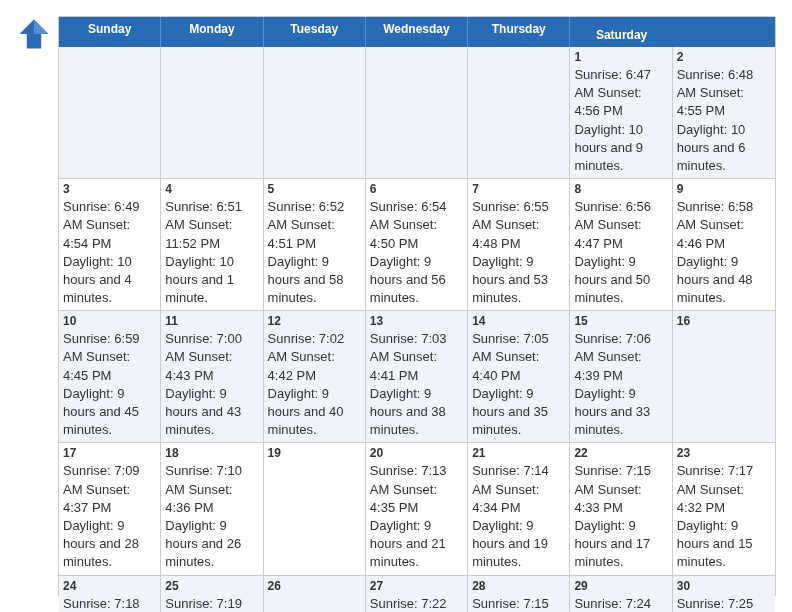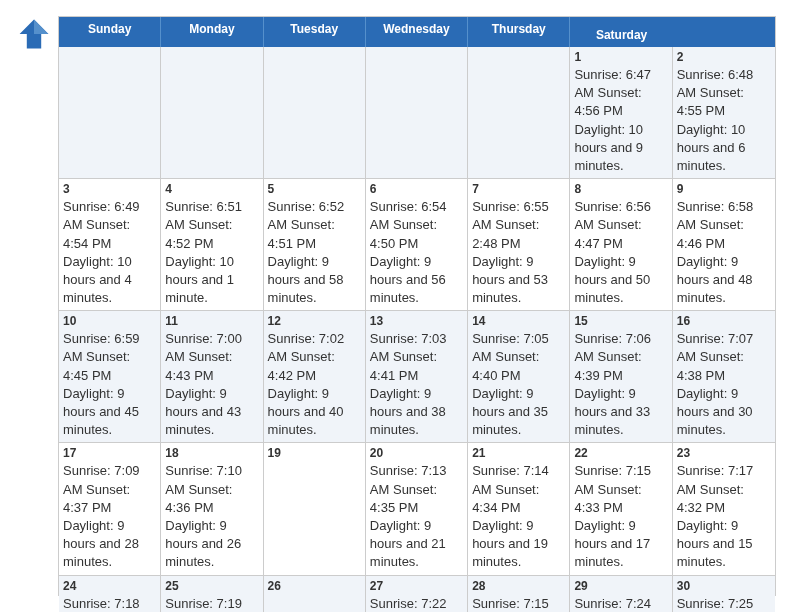--- a/index.html
+++ b/index.html
@@ -167,39 +167,39 @@
         <div class="cal-row">
           <div class="cal-cell">
             <div class="day-num">3</div>
             <div class="day-info">Sunrise: 6:49 AM
 Sunset: 4:54 PM
 Daylight: 10 hours and 4 minutes.</div>
           </div>
           <div class="cal-cell">
             <div class="day-num">4</div>
             <div class="day-info">Sunrise: 6:51 AM
-Sunset: 4:52 PM
+Sunset: 11:52 PM
 Daylight: 10 hours and 1 minute.</div>
           </div>
           <div class="cal-cell">
             <div class="day-num">5</div>
             <div class="day-info">Sunrise: 6:52 AM
 Sunset: 4:51 PM
 Daylight: 9 hours and 58 minutes.</div>
           </div>
           <div class="cal-cell">
             <div class="day-num">6</div>
             <div class="day-info">Sunrise: 6:54 AM
 Sunset: 4:50 PM
 Daylight: 9 hours and 56 minutes.</div>
           </div>
           <div class="cal-cell">
             <div class="day-num">7</div>
             <div class="day-info">Sunrise: 6:55 AM
-Sunset: 2:48 PM
+Sunset: 4:48 PM
 Daylight: 9 hours and 53 minutes.</div>
           </div>
           <div class="cal-cell">
             <div class="day-num">8</div>
             <div class="day-info">Sunrise: 6:56 AM
 Sunset: 4:47 PM
 Daylight: 9 hours and 50 minutes.</div>
           </div>
           <div class="cal-cell">
             <div class="day-num">9</div>
@@ -240,23 +240,20 @@
 Daylight: 9 hours and 35 minutes.</div>
           </div>
           <div class="cal-cell alt-row">
             <div class="day-num">15</div>
             <div class="day-info">Sunrise: 7:06 AM
 Sunset: 4:39 PM
 Daylight: 9 hours and 33 minutes.</div>
           </div>
           <div class="cal-cell alt-row">
             <div class="day-num">16</div>
-            <div class="day-info">Sunrise: 7:07 AM
-Sunset: 4:38 PM
-Daylight: 9 hours and 30 minutes.</div>
           </div>
         </div>
         <div class="cal-row">
           <div class="cal-cell">
             <div class="day-num">17</div>
             <div class="day-info">Sunrise: 7:09 AM
 Sunset: 4:37 PM
 Daylight: 9 hours and 28 minutes.</div>
           </div>
           <div class="cal-cell">

